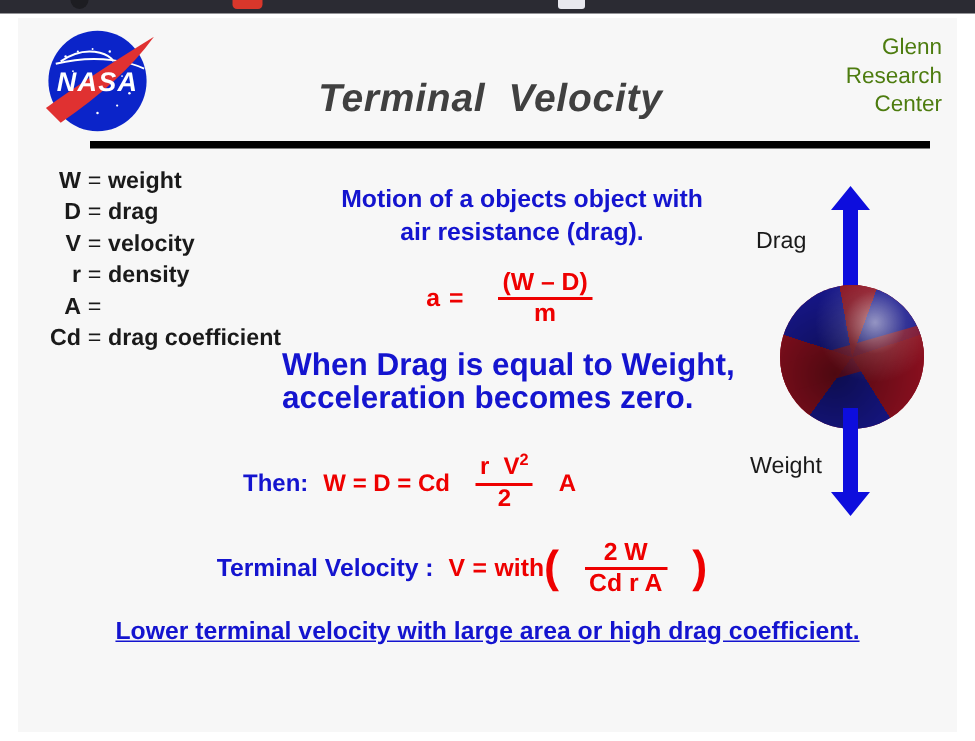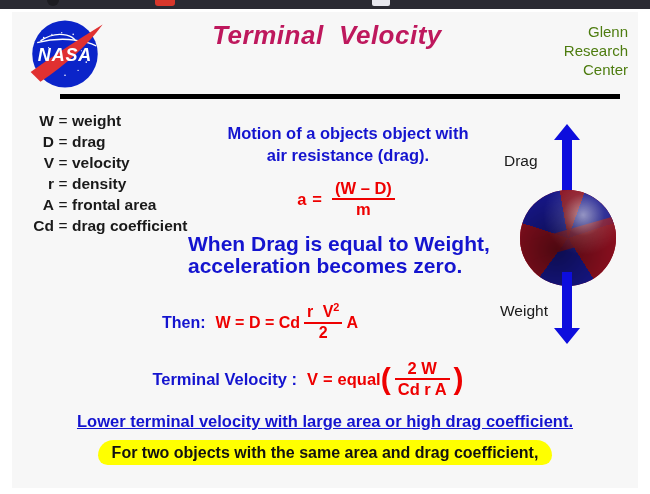--- a/index.html
+++ b/index.html
@@ -28,24 +28,24 @@
     width:626px;height:476px;
     background:#f7f7f7;
   }
 
   
   #header{position:absolute;left:0;top:0;width:626px;height:84px;}
 
   #nasa-logo{position:absolute;left:12px;top:6px;width:82px;height:72px;}
 
   #doc-title{
-    position:absolute;left:150px;top:8px;width:330px;
+    position:absolute;left:150px;top:38px;width:330px;
     text-align:center;
     font-size:26px;font-weight:bold;font-style:italic;
-    letter-spacing:.5px;color:#be185d;
+    letter-spacing:.5px;color:#404040;
     white-space:pre;
   }
 
   #center-name{
     position:absolute;right:10px;top:10px;width:120px;
     text-align:right;font-size:15px;line-height:19px;color:#4d7c0f;
   }
   #center-name div{display:block;}
 
   #header-rule{
@@ -85,21 +85,21 @@
 
   #tv-eq{
     position:absolute;left:86px;top:348px;width:420px;
     font-size:16.5px;text-align:center;
   }
 
   
   .mrow{display:inline-flex;align-items:center;vertical-align:middle;}
   .frac{
     display:inline-flex;flex-direction:column;align-items:center;
-    vertical-align:middle;margin:0 4px;line-height:1.05;
+    vertical-align:middle;margin:0 17px;line-height:1.05;
   }
   .frac .num{padding:0 3px;}
   .frac .den{padding:0 3px;}
   .frac .bar{display:block;width:100%;height:2px;background:#ee0000;margin:1px 0;}
   .paren{font-size:30px;line-height:22px;font-weight:bold;display:inline-block;vertical-align:middle;}
   sup{font-size:.68em;vertical-align:super;line-height:0;}
 
   
   #force-diagram{position:absolute;left:490px;top:108px;width:136px;height:228px;}
 
@@ -218,21 +218,20 @@
       <span class="def">velocity</span>
     </div>
     <div class="row">
       <span class="sym">r</span>
       <span class="eq">=</span>
       <span class="def">density</span>
     </div>
     <div class="row">
       <span class="sym">A</span>
       <span class="eq">=</span>
-      <span class="def">frontal area</span>
     </div>
     <div class="row">
       <span class="sym">Cd</span>
       <span class="eq">=</span>
       <span class="def">drag coefficient</span>
     </div>
   </div>
 
   <div id="statement" class="blue">
     <div>Motion of a objects object with</div>
@@ -270,21 +269,21 @@
       </span>
       <span class="red">A</span>
     </span>
   </div>
 
   <div id="tv-eq">
     <span class="mrow">
       <span class="blue" style="padding-right:10px">Terminal Velocity :</span>
       <span class="red">V</span>
       <span class="red" style="padding:0 5px">=</span>
-      <span class="red">equal</span>
+      <span class="red">with</span>
       <span class="red paren">(</span>
       <span class="frac red">
         <span class="num">2 W</span>
         <span class="bar"></span>
         <span class="den">Cd r A</span>
       </span>
       <span class="red paren">)</span>
     </span>
   </div>
 
@@ -301,17 +300,16 @@
 
     <div class="arrow" id="arrow-weight"></div>
     <div class="ahead" id="ahead-weight"></div>
     <div id="label-weight">Weight</div>
   </div>
 
   <div id="conclusion-1" class="blue">Lower terminal velocity with large area or high drag coefficient.</div>
 
   <div id="highlight-block">
     <span class="hl">
-      <span class="ln">For two objects with the same area and drag coefficient,</span>
     </span>
   </div>
 
 </div>
 
 </body></html>

